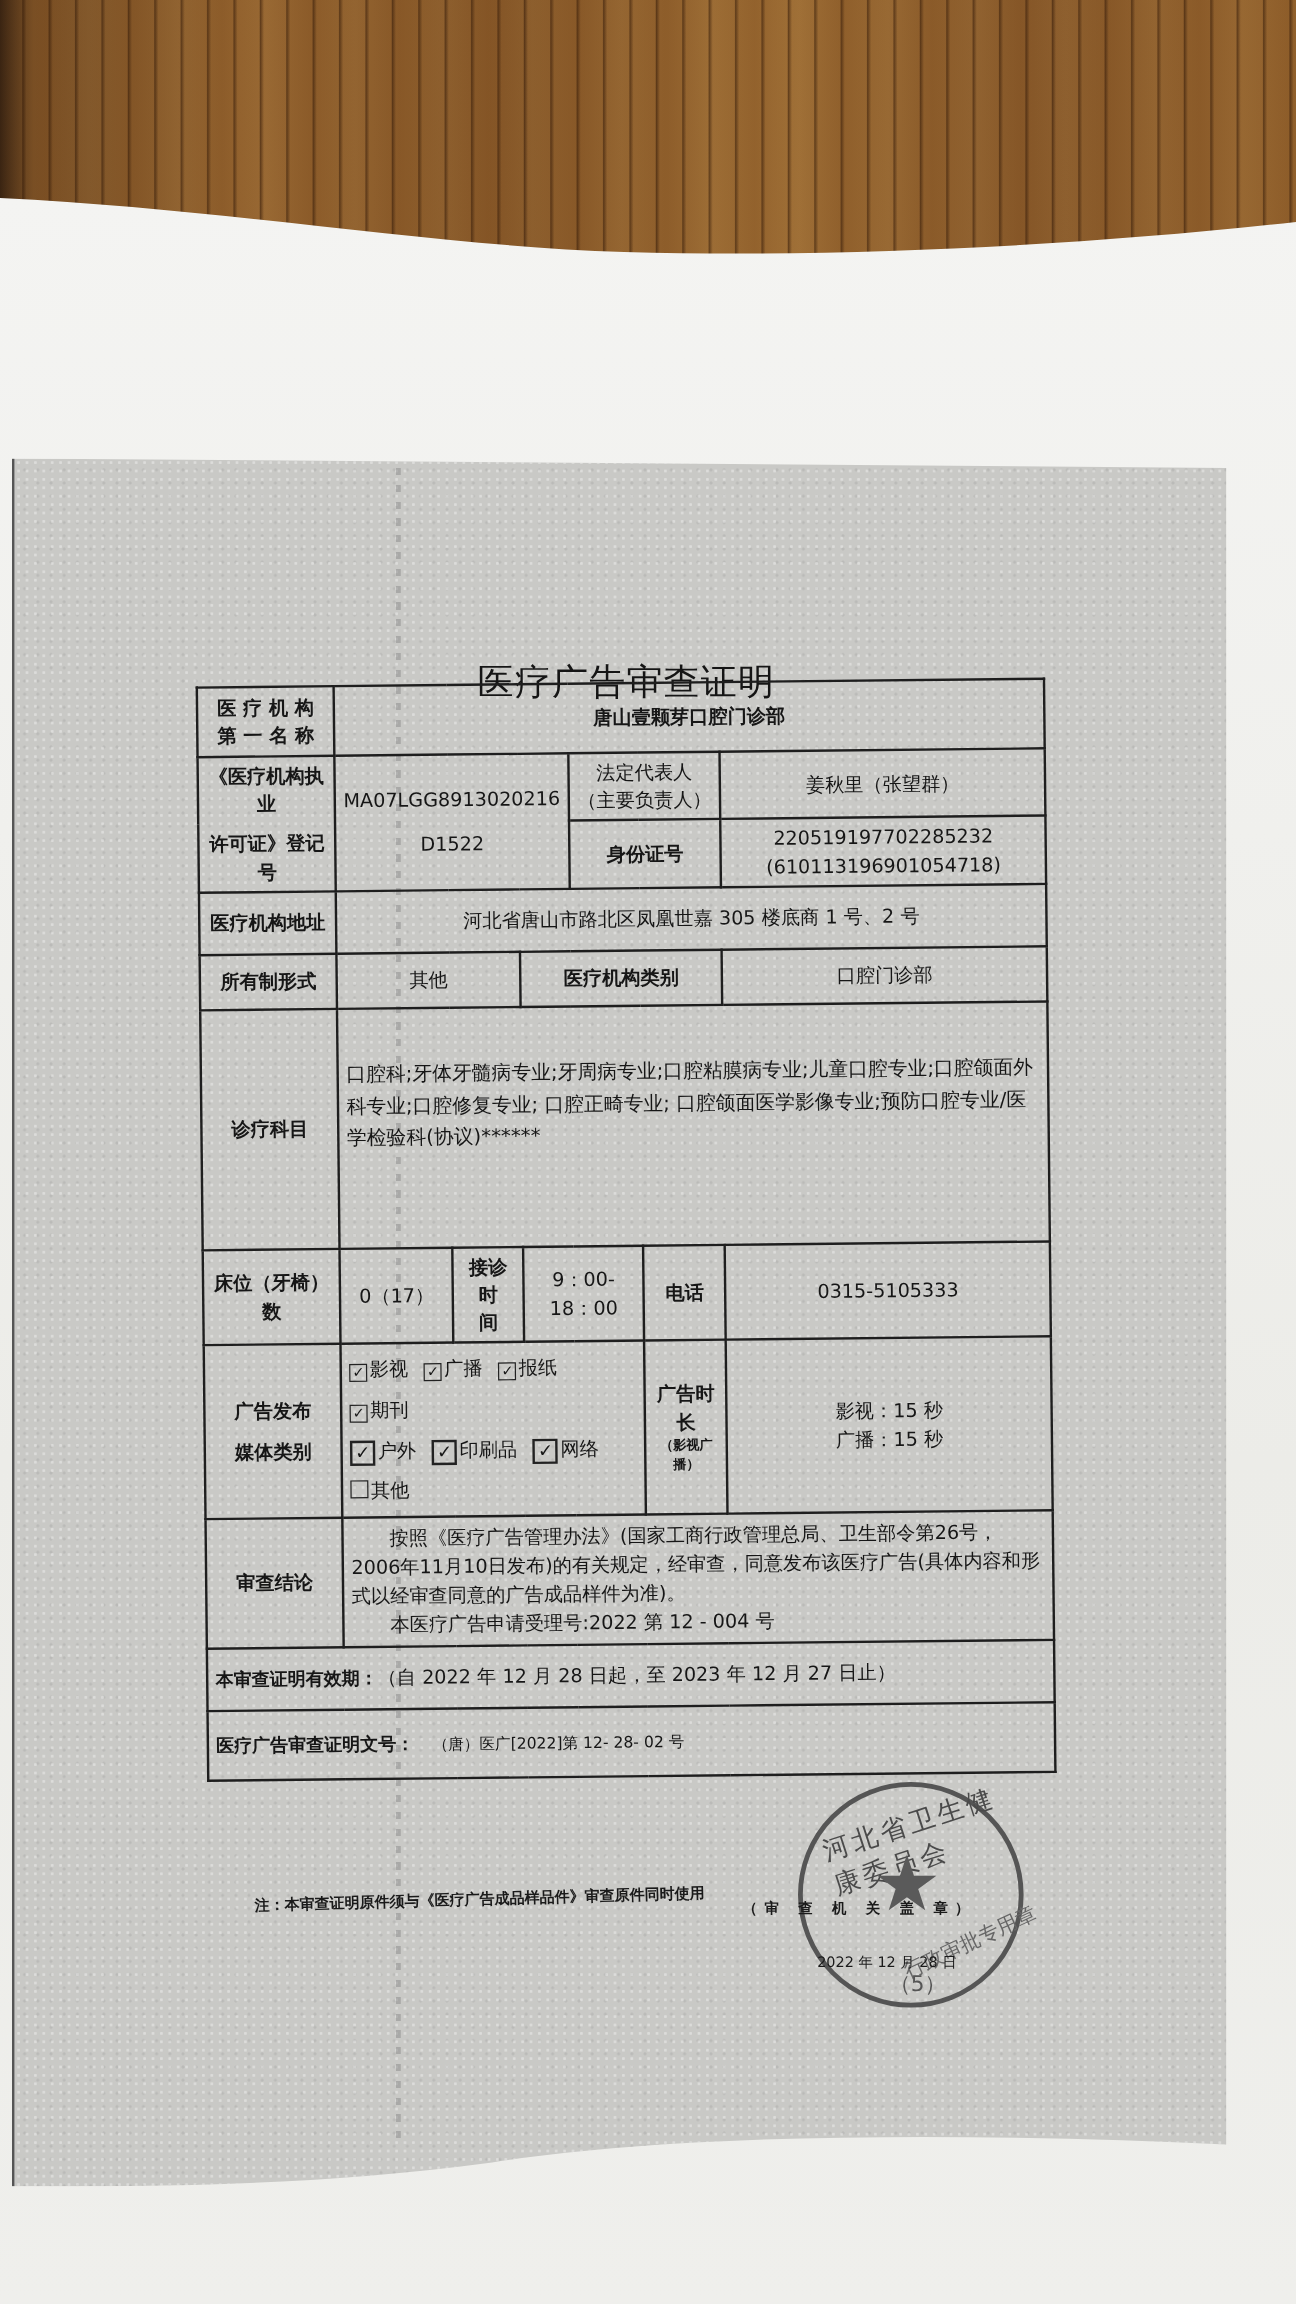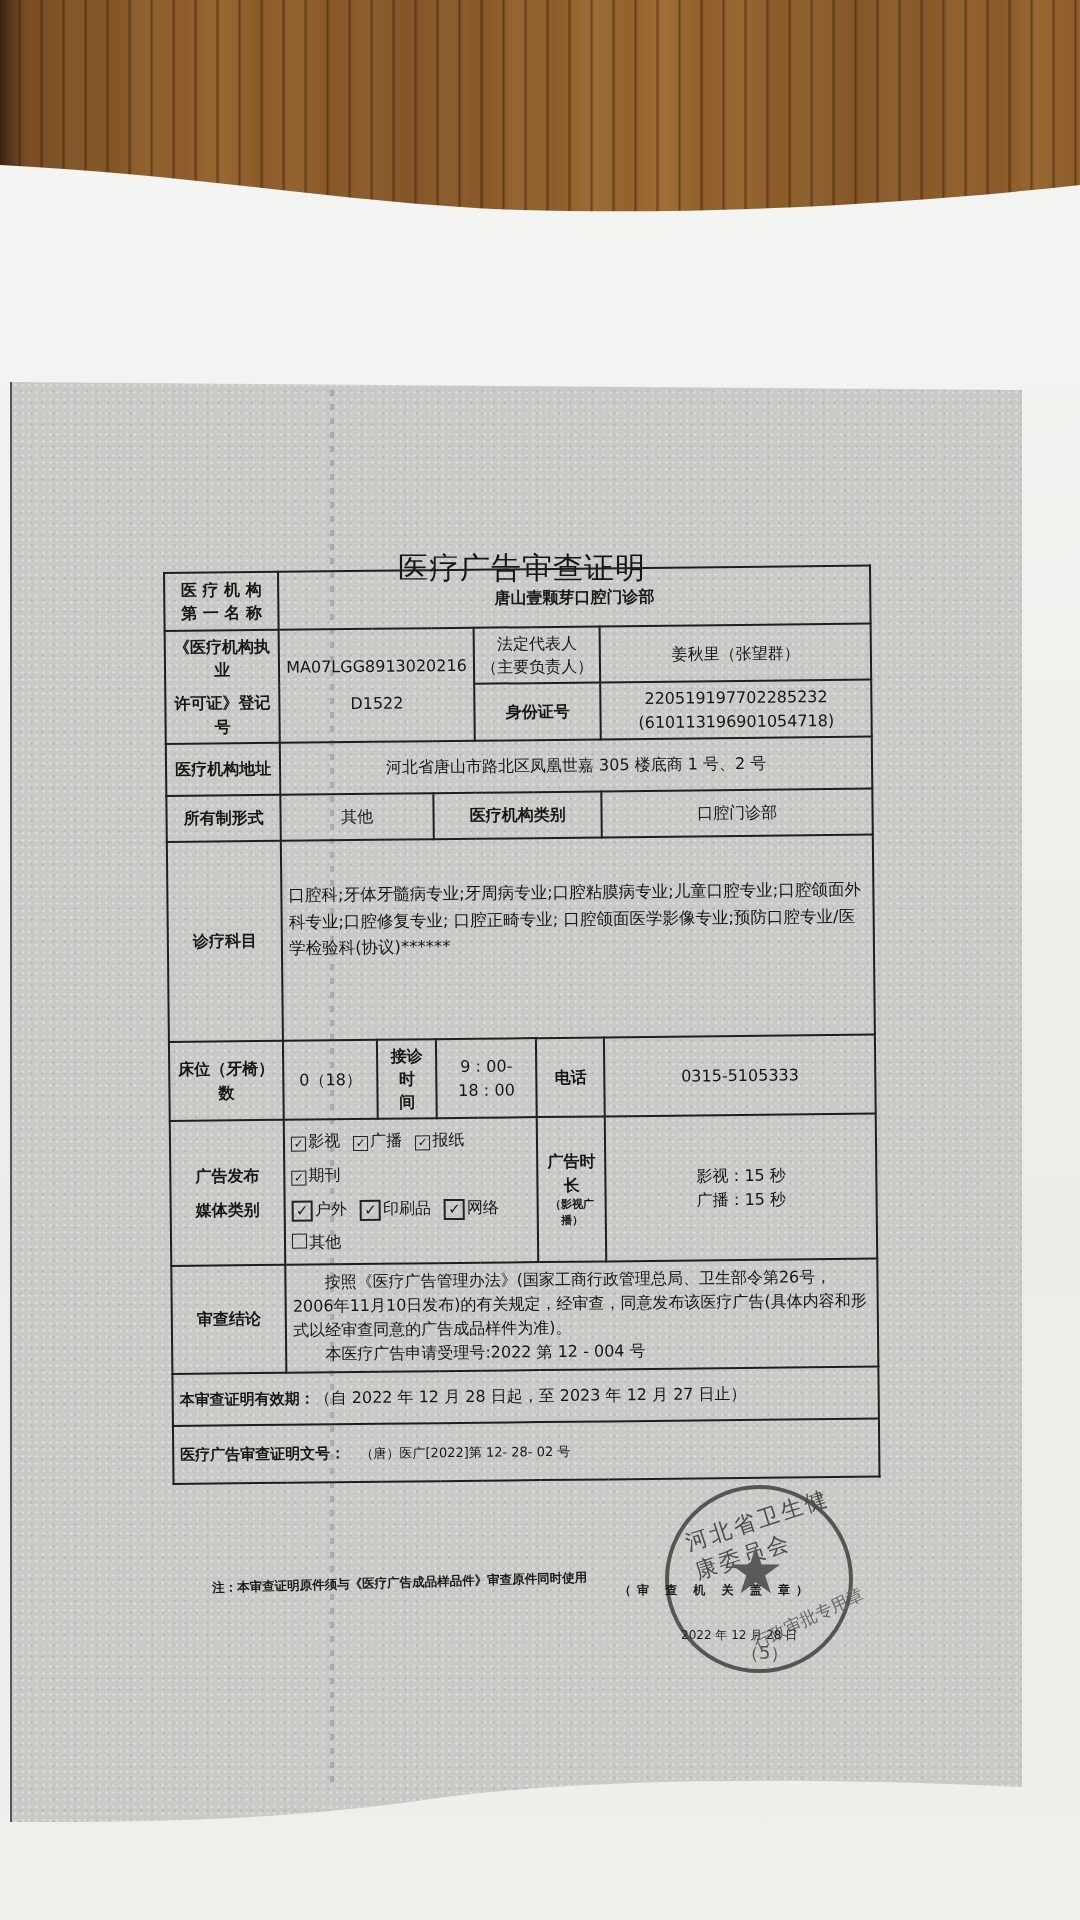--- a/index.html
+++ b/index.html
@@ -131,21 +131,21 @@
     <td colspan="2">其他</td>
     <td colspan="3" class="lbl">医疗机构类别</td>
     <td>口腔门诊部</td>
   </tr>
   <tr style="height:200px">
     <td class="lbl">诊疗科目</td>
     <td colspan="6" class="left" style="font-size:16.5px; line-height:1.6; padding-bottom:40px">口腔科;牙体牙髓病专业;牙周病专业;口腔粘膜病专业;儿童口腔专业;口腔颌面外科专业;口腔修复专业; 口腔正畸专业; 口腔颌面医学影像专业;预防口腔专业/医学检验科(协议)******</td>
   </tr>
   <tr style="height:62px">
     <td class="lbl">床位（牙椅）数</td>
-    <td>0（18）</td>
+    <td>0（17）</td>
     <td class="lbl">
       <div>接诊时</div>
       <div>间</div>
     </td>
     <td colspan="2">
       <div>9：00-</div>
       <div>18：00</div>
     </td>
     <td class="lbl">电话</td>
     <td>0315-5105333</td>

